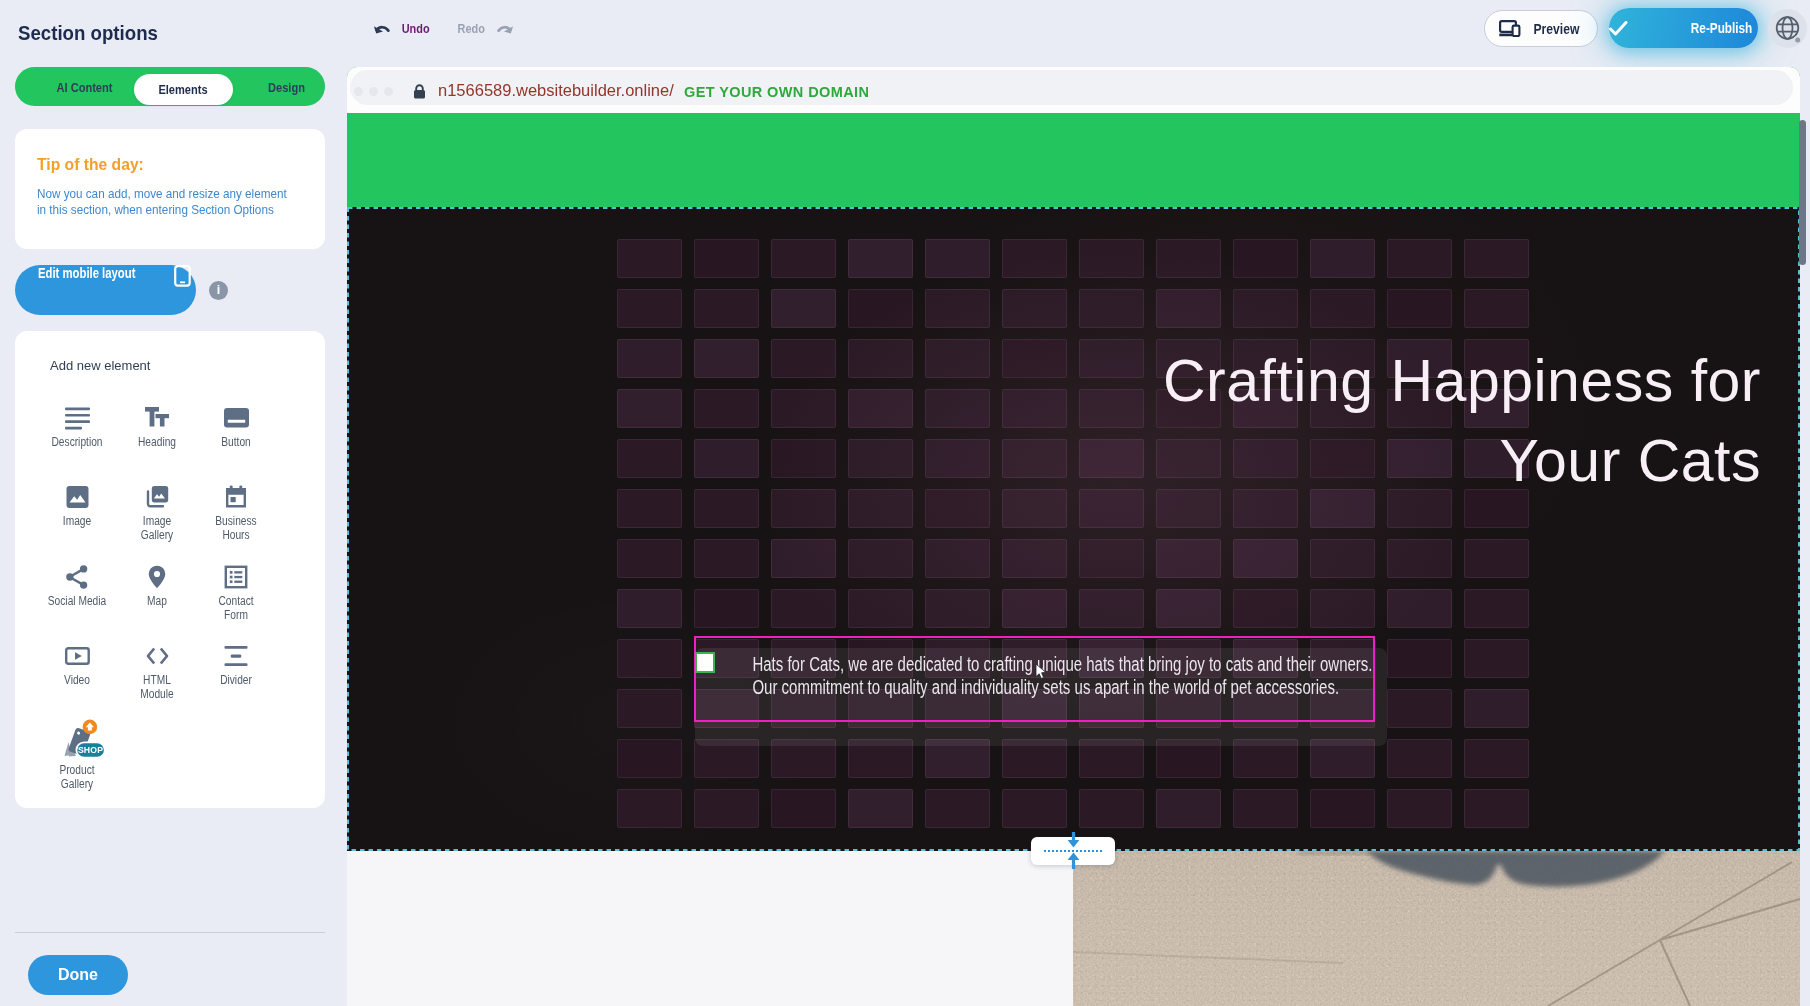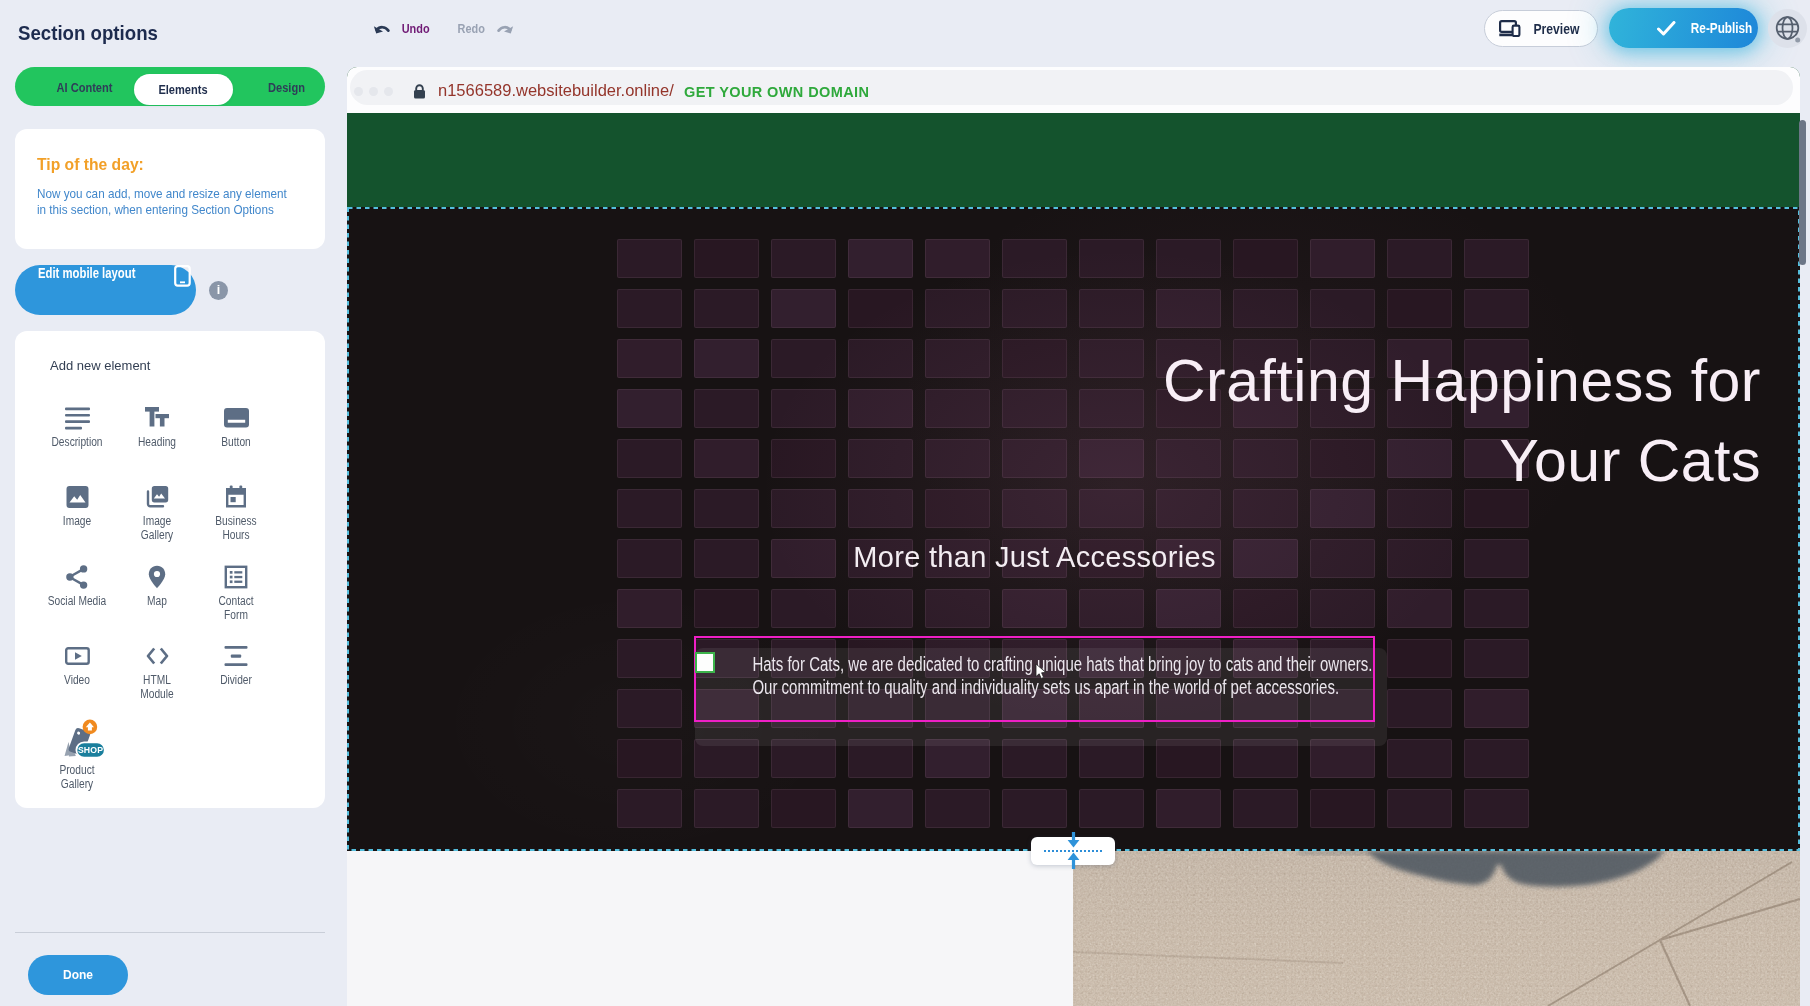--- a/index.html
+++ b/index.html
@@ -3,21 +3,21 @@
 <meta charset="utf-8">
 <style>
 *{margin:0;padding:0;box-sizing:border-box}
 html,body{width:1810px;height:1006px;overflow:hidden}
 body{font-family:"Liberation Sans",sans-serif;background:#e9ecf4;position:relative}
 
 .title{position:absolute;left:18px;top:21px;font-size:20.5px;font-weight:bold;color:#1d2b4e;transform:scaleX(.91);transform-origin:left center;white-space:nowrap}
 .undo{position:absolute;left:373px;top:21px;display:flex;align-items:center;gap:7px;font-size:13px;font-weight:bold;color:#701a75}.undo span,.redo span{display:inline-block;transform:scaleX(.84)}
 .redo{position:absolute;left:455px;top:21px;display:flex;align-items:center;gap:7px;font-size:13px;font-weight:bold;color:#99a2b3}
 .previewbtn{position:absolute;left:1484px;top:10px;width:114px;height:37px;border:1px solid #c7cdd9;border-radius:19px;background:#fdfdfe;display:flex;align-items:center;justify-content:center;gap:7px;font-size:14.5px;font-weight:bold;color:#1e2c49}.previewbtn span{display:inline-block;transform:scaleX(.84)}
-.repub{position:absolute;left:1609px;top:8px;width:149px;height:40px;border:none;border-radius:21px;background:linear-gradient(100deg,#30b4da 0%,#1e87d9 100%);display:flex;align-items:center;justify-content:flex-end;gap:9px;font-size:14px;font-weight:bold;color:#fff;box-shadow:0 2px 16px 3px rgba(47,178,222,.5),0 0 34px 10px rgba(47,178,222,.25)}
+.repub{position:absolute;left:1609px;top:8px;width:149px;height:40px;border:none;border-radius:21px;background:linear-gradient(100deg,#30b4da 0%,#1e87d9 100%);display:flex;align-items:center;justify-content:space-between;gap:9px;font-size:14px;font-weight:bold;color:#fff;box-shadow:0 2px 16px 3px rgba(47,178,222,.5),0 0 34px 10px rgba(47,178,222,.25)}
 .globe{position:absolute;left:1768px;top:9px;width:39px;height:39px;border-radius:50%;background:#dde1ea;display:flex;align-items:center;justify-content:center}
 
 .tabs{position:absolute;left:15px;top:67px;width:310px;height:39px;background:#22c55e;border-radius:20px}
 .tabs span{position:absolute;font-size:13.5px;font-weight:bold;color:#2f3d58;text-align:center;transform:scaleX(.82)}
 .tab1{left:20px;top:13px;width:99px}
 .tabact{left:119px;top:7px;width:99px;height:31px;background:#fff;border-radius:16px;color:#1f2d4c!important;box-shadow:0 1px 3px rgba(30,45,80,.08);line-height:31px;transform:none!important}
 .tabact b{display:inline-block;transform:scaleX(.82)}
 .tab3{left:218px;top:13px;width:107px}
 .tipcard{position:absolute;left:15px;top:129px;width:310px;height:120px;background:#fff;border-radius:12px}
 .tipcard h3{position:absolute;left:22px;top:26px;font-size:16.5px;font-weight:bold;color:#f2a028;transform:scaleX(.95);transform-origin:left center;white-space:nowrap}
@@ -26,23 +26,23 @@
 .editmob span{margin-left:23px;margin-right:11px;display:inline-block;transform:scaleX(.78);transform-origin:left center;white-space:nowrap;font-size:14.5px}
 .infoc{position:absolute;left:209px;top:281px;width:19px;height:19px;border-radius:50%;background:#8a96a8;color:#fff;font-size:12.5px;font-weight:bold;text-align:center;line-height:18px}
 .addcard{position:absolute;left:15px;top:331px;width:310px;height:477px;background:#fff;border-radius:12px}
 .addcard h4{position:absolute;left:35px;top:27px;font-size:13px;font-weight:normal;color:#333f53}
 .el{position:absolute;width:84px;text-align:center;color:#4f5a69;font-size:12px;line-height:13.6px}
 .lb{display:block;transform:scaleX(.85)}
 .el svg{display:block;margin:0 auto 6px}
 .c1{left:20px}.c2{left:100px}.c3{left:179px}
 .r1{top:75px}.r2{top:154px}.r3{top:234px}.r4{top:313px}.r5{top:381px}
 .sep{position:absolute;left:15px;top:932px;width:310px;height:1px;background:#c9ced8}
-.donebtn{position:absolute;left:28px;top:955px;width:100px;height:40px;border-radius:21px;background:#2e96dc;color:#fff;font-size:12px;font-weight:bold;border:none;display:flex;align-items:center;justify-content:center}
-
-.browser{position:absolute;left:347px;top:67px;width:1453px;height:939px;border-radius:10px 10px 0 0;overflow:hidden;background:#14532d}
+.donebtn{position:absolute;left:28px;top:955px;width:100px;height:40px;border-radius:21px;background:#2e96dc;color:#fff;font-size:16px;font-weight:bold;border:none;display:flex;align-items:center;justify-content:center}
+
+.browser{position:absolute;left:347px;top:67px;width:1453px;height:939px;border-radius:10px 10px 0 0;overflow:hidden;background:#22c55e}
 .chrome{position:absolute;left:0;top:0;width:100%;height:46px;background:#fdfdfe}
 .urlpill{position:absolute;left:3px;top:3px;width:1443px;height:35px;border-radius:18px;background:#f1f2f5}
 .dot{position:absolute;top:19.5px;width:9px;height:9px;border-radius:50%;background:#e5e7ec}
 .urltext{position:absolute;left:91px;top:14px;font-size:16.5px;color:#94352b;white-space:nowrap}
 .domain{position:absolute;left:337px;top:17px;font-size:14.5px;font-weight:bold;color:#2fa93c;letter-spacing:.4px}
 .redbar{position:absolute;left:0;top:46px;width:100%;height:94px;background:#e74434}
 .logo{position:absolute;left:30px;top:33px;font-size:18px;font-weight:bold;color:#fff;letter-spacing:.8px;transform:scaleX(.59);transform-origin:left center;white-space:nowrap}
 .nav{position:absolute;top:24px;font-size:15.5px;color:#fff;white-space:nowrap;letter-spacing:-.2px}
 .navu{position:absolute;left:1119px;top:46px;width:60px;height:2.5px;background:#fff;border-radius:2px}
 
@@ -417,21 +417,20 @@
         <i></i>
         <i></i>
         <i></i>
         <i></i>
         <i></i>
         <i></i>
         <i></i>
       </div>
     <div class="h2a">Crafting Happiness for</div>
     <div class="h2b">Your Cats</div>
-    <div class="sub">More than Just Accessories</div>
     <div class="dropov"></div>
     <div class="pinkbox"></div>
     <div class="para">Hats for Cats, we are dedicated to crafting unique hats that bring joy to cats and their owners.<br>Our commitment to quality and individuality sets us apart in the world of pet accessories.</div>
     <div class="ghandle"></div>
     <svg class="selrect" width="1453" height="644">
         <rect x="1" y="1" width="1451" height="642" fill="none" stroke="#54bedd" stroke-width="2" stroke-dasharray="4.5 4"></rect>
       </svg>
     <svg style="position:absolute;left:688px;top:456px" width="12" height="17" viewBox="0 0 12 17">
         <path d="M1 1 L1 13.5 L4.2 10.8 L6.2 15.5 L8.6 14.4 L6.6 9.8 L10.8 9.4 Z" fill="#fff" stroke="#222" stroke-width="0.8"></path>
       </svg>

